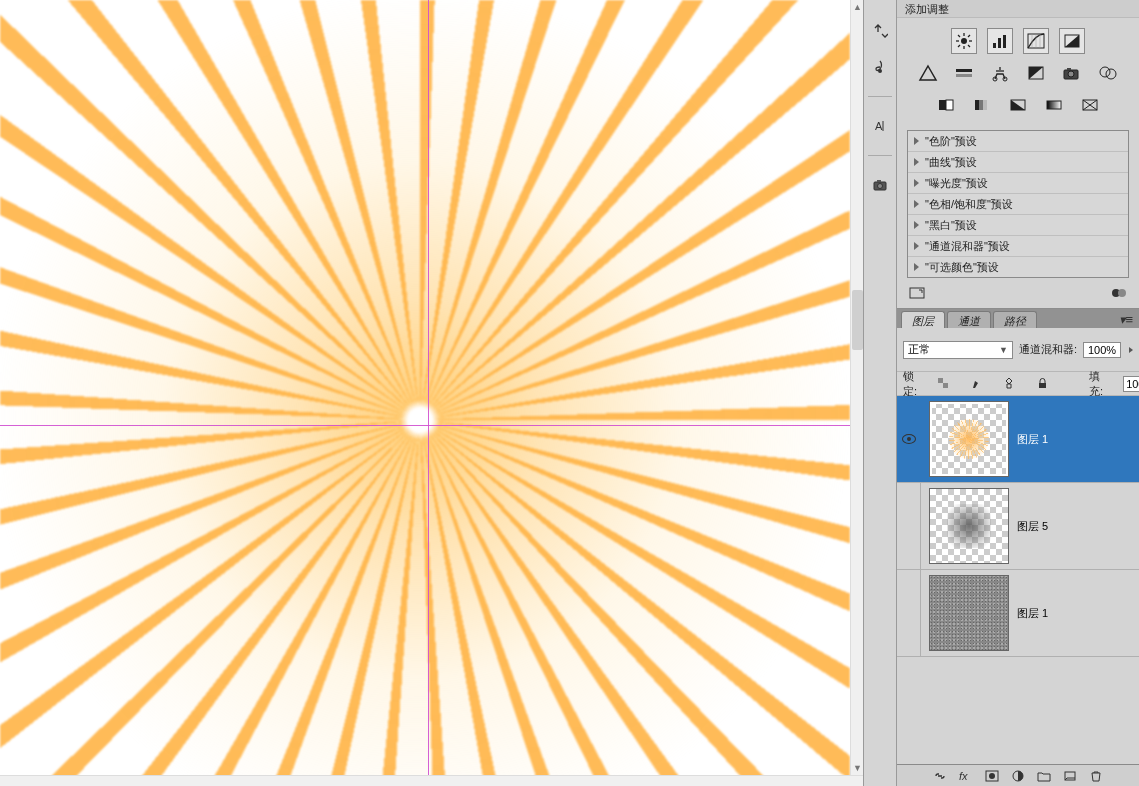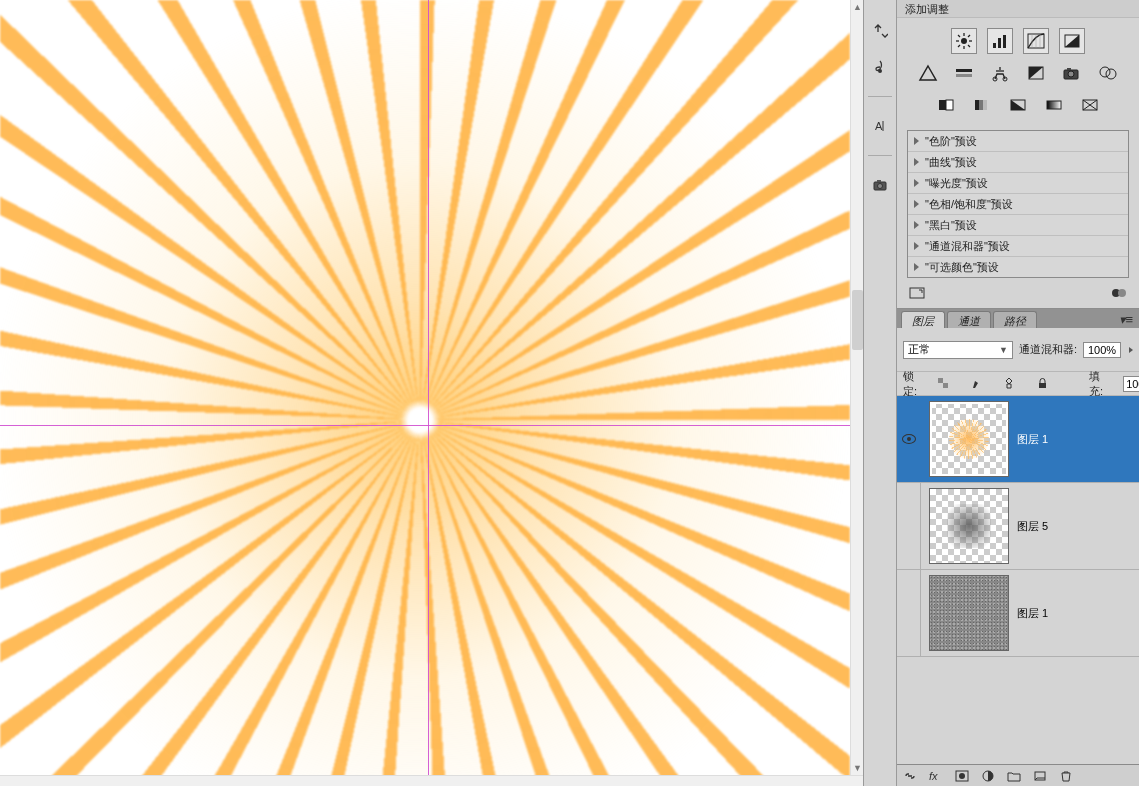--- a/index.html
+++ b/index.html
@@ -85,21 +85,21 @@
 .layer-thumb { width: 80px; height: 76px; border: 1px solid #666; background:#fff; position:relative; overflow:hidden; }
 .layer-thumb.sel { box-shadow: 0 0 0 2px #fff inset; }
 .checker { background: repeating-conic-gradient(#ccc 0 25%, #fff 0 50%) 0 0/12px 12px; }
 .noise-thumb { background: #888; background-image: radial-gradient(#666 1px, transparent 1px), radial-gradient(#aaa 1px, transparent 1px); background-size: 3px 3px, 4px 4px; background-position: 0 0, 2px 2px; }
 .burst-thumb::after { content:""; position:absolute; left:50%; top:50%; width:40px; height:40px; transform:translate(-50%,-50%); background: radial-gradient(circle, rgba(255,180,80,0.9) 0, rgba(255,210,140,0.4) 50%, transparent 80%), repeating-conic-gradient(rgba(255,180,80,0.7) 0 3deg, transparent 3deg 12deg); border-radius:50%; }
 .gray-blur::after { content:""; position:absolute; left:50%; top:50%; width:44px; height:44px; transform:translate(-50%,-50%); background: radial-gradient(circle, rgba(80,80,80,0.8) 0, rgba(120,120,120,0.3) 60%, transparent 85%); }
 .layer-name { flex:1; }
 .bg-name { font-style: italic; }
 .lock-ind { width:14px; height:14px; margin-right:6px; color:#333; }
 
-.layer-footer { height: 22px; border-top:1px solid #8a8a8a; background:#cfcfcf; display:flex; align-items:center; padding: 0 6px; gap: 12px; color:#333; }
+.layer-footer { height: 22px; border-top:1px solid #8a8a8a; background:#cfcfcf; display:flex; align-items:center; padding: 0 6px; gap: 12px; color:#333;justify-content:center; }
 .layer-footer .fic { cursor:pointer; display:flex; align-items:center; }
 
 
 .presets::-webkit-scrollbar, .layer-list::-webkit-scrollbar { width: 13px; }
 .presets::-webkit-scrollbar-track, .layer-list::-webkit-scrollbar-track { background:#e5e5e5; border-left:1px solid #bbb; }
 .presets::-webkit-scrollbar-thumb, .layer-list::-webkit-scrollbar-thumb { background:#b5b5b5; border:1px solid #999; }
 </style>
 </head>
 <body>
 

